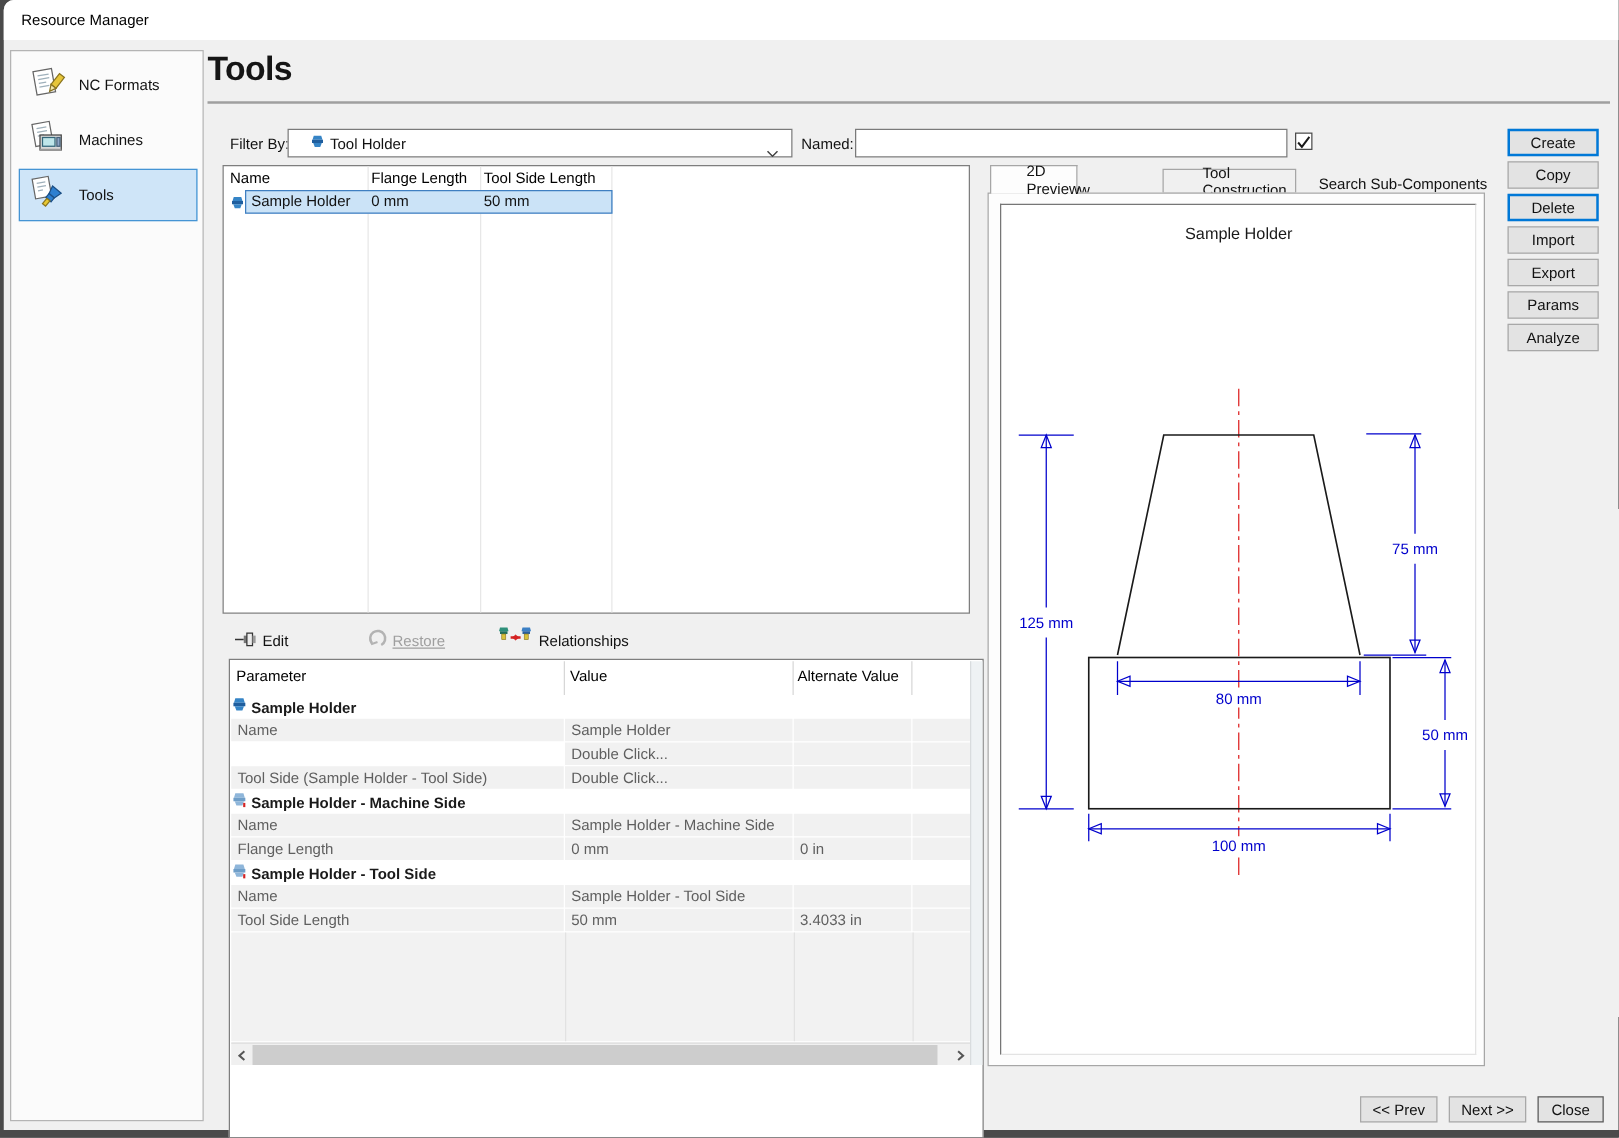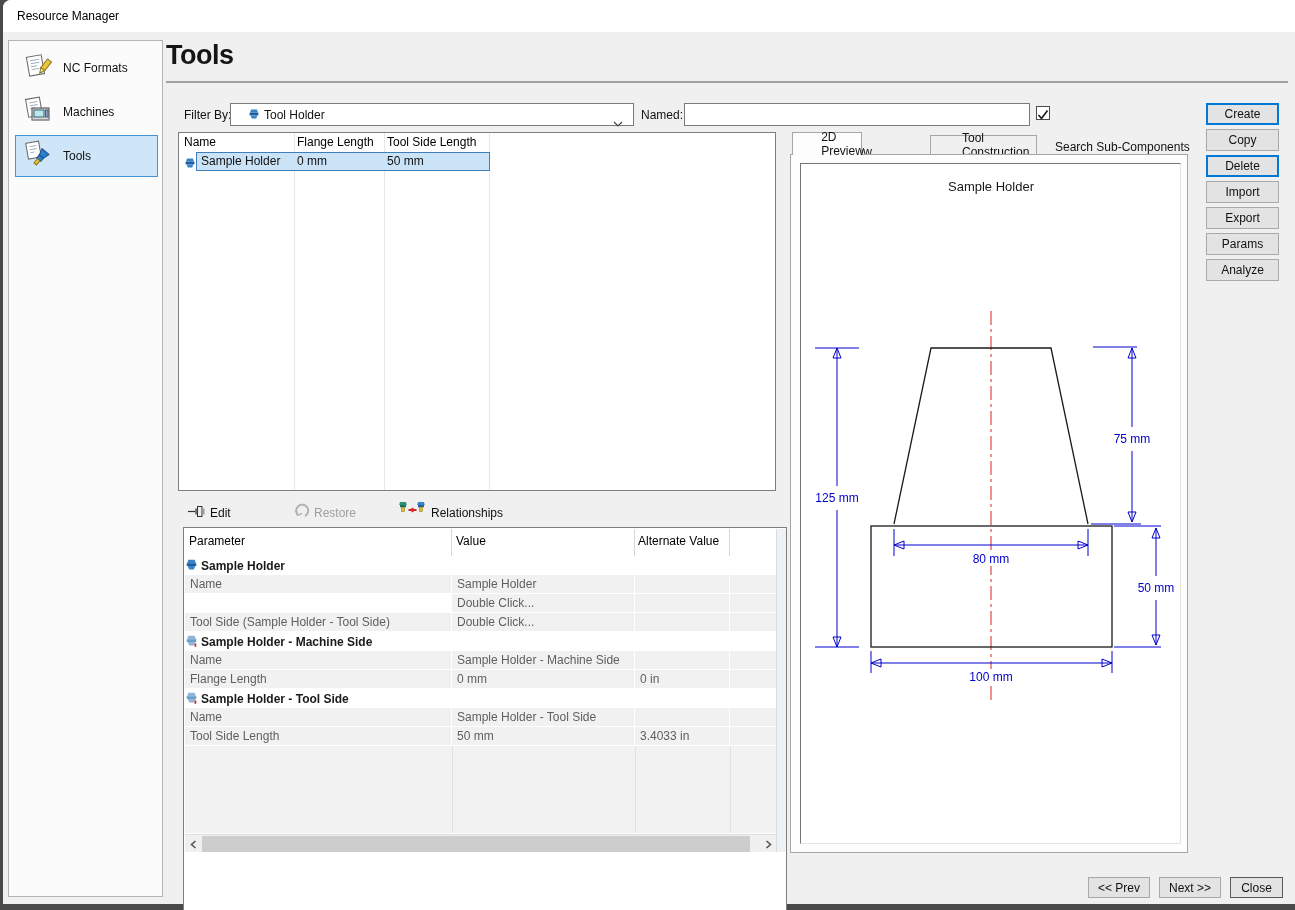--- a/index.html
+++ b/index.html
@@ -180,21 +180,21 @@
         <rect x="14" y="4.5" width="2.5" height="6" fill="#999"></rect>
       </svg>
   </div>
   <div class="abs tb-label" style="left:210px;top:506px;">Edit</div>
   <div class="abs" style="left:294px;top:502px;">
     <svg width="17" height="17" viewBox="0 0 17 17">
         <path d="M3.5 12.5 a6 6 0 1 1 7.5 1.5" fill="none" stroke="#b3b3b3" stroke-width="2"></path>
         <path d="M2 8.6 l1.6 4.6 4.4-1.6" fill="none" stroke="#b3b3b3" stroke-width="1.6"></path>
       </svg>
   </div>
-  <div class="abs tb-label disabled" style="left:314px;top:506px;">Restore</div>
+  <div class="abs tb-label disabled" style="left:314px;top:506px;text-decoration:underline;">Restore</div>
   <div class="abs" style="left:397px;top:501px;">
     <svg width="31" height="18" viewBox="0 0 31 18">
       <path d="M3 1 h6 l.8 3 h-7.6 z" fill="#2e8f7a"></path>
         <rect x="3" y="4" width="6" height="2.2" fill="#1f6f5c"></rect>
         <rect x="4.4" y="6.2" width="3.2" height="4.5" fill="#d9c23a" stroke="#8a7420" stroke-width=".5"></rect>
       <path d="M21 1 h6 l.8 3 h-7.6 z" fill="#3b7fc4"></path>
         <rect x="21" y="4" width="6" height="2.2" fill="#2a5f9e"></rect>
         <rect x="22.4" y="6.2" width="3.2" height="4.5" fill="#d9c23a" stroke="#8a7420" stroke-width=".5"></rect>
       <line x1="11.5" y1="9" x2="19.5" y2="9" stroke="#d42222" stroke-width="2"></line>
       <path d="M12.5 9 l3.2 -2.4 v4.8 z" fill="#d42222"></path>

